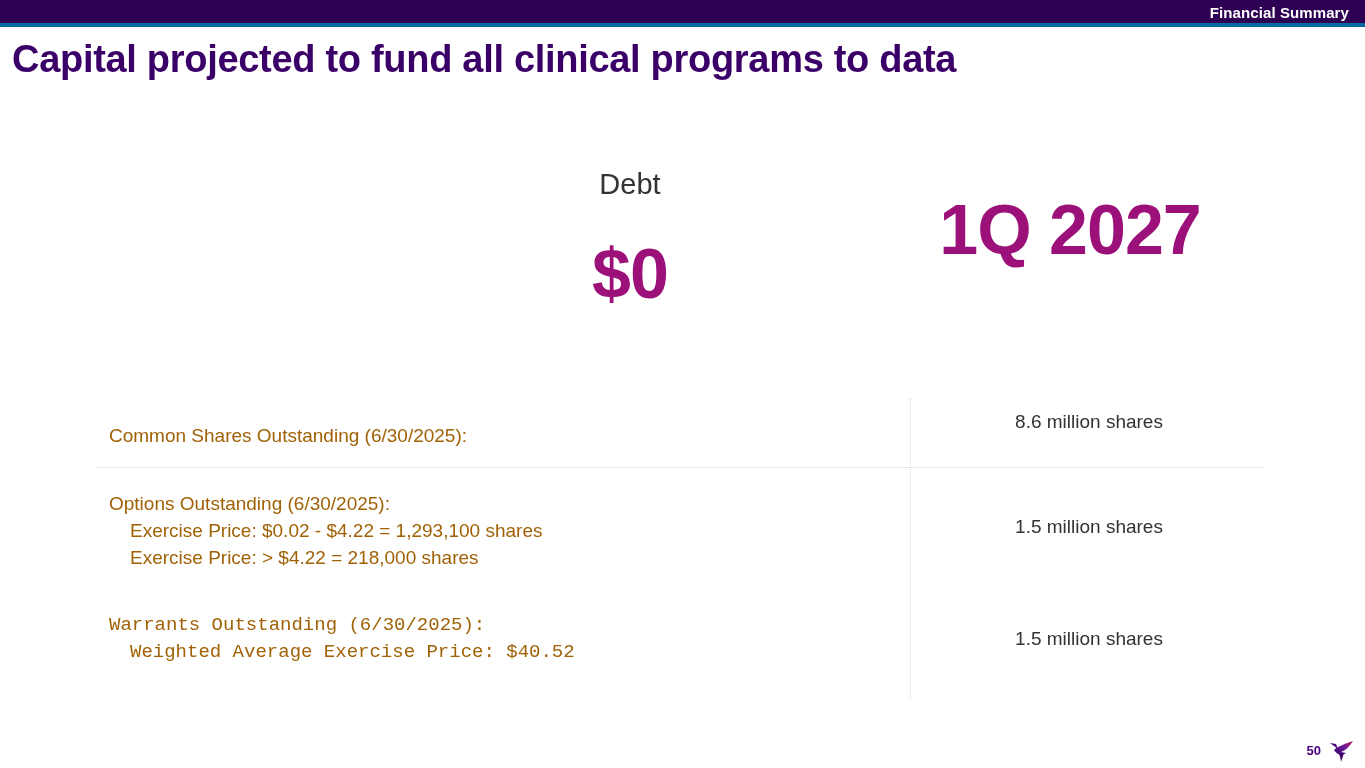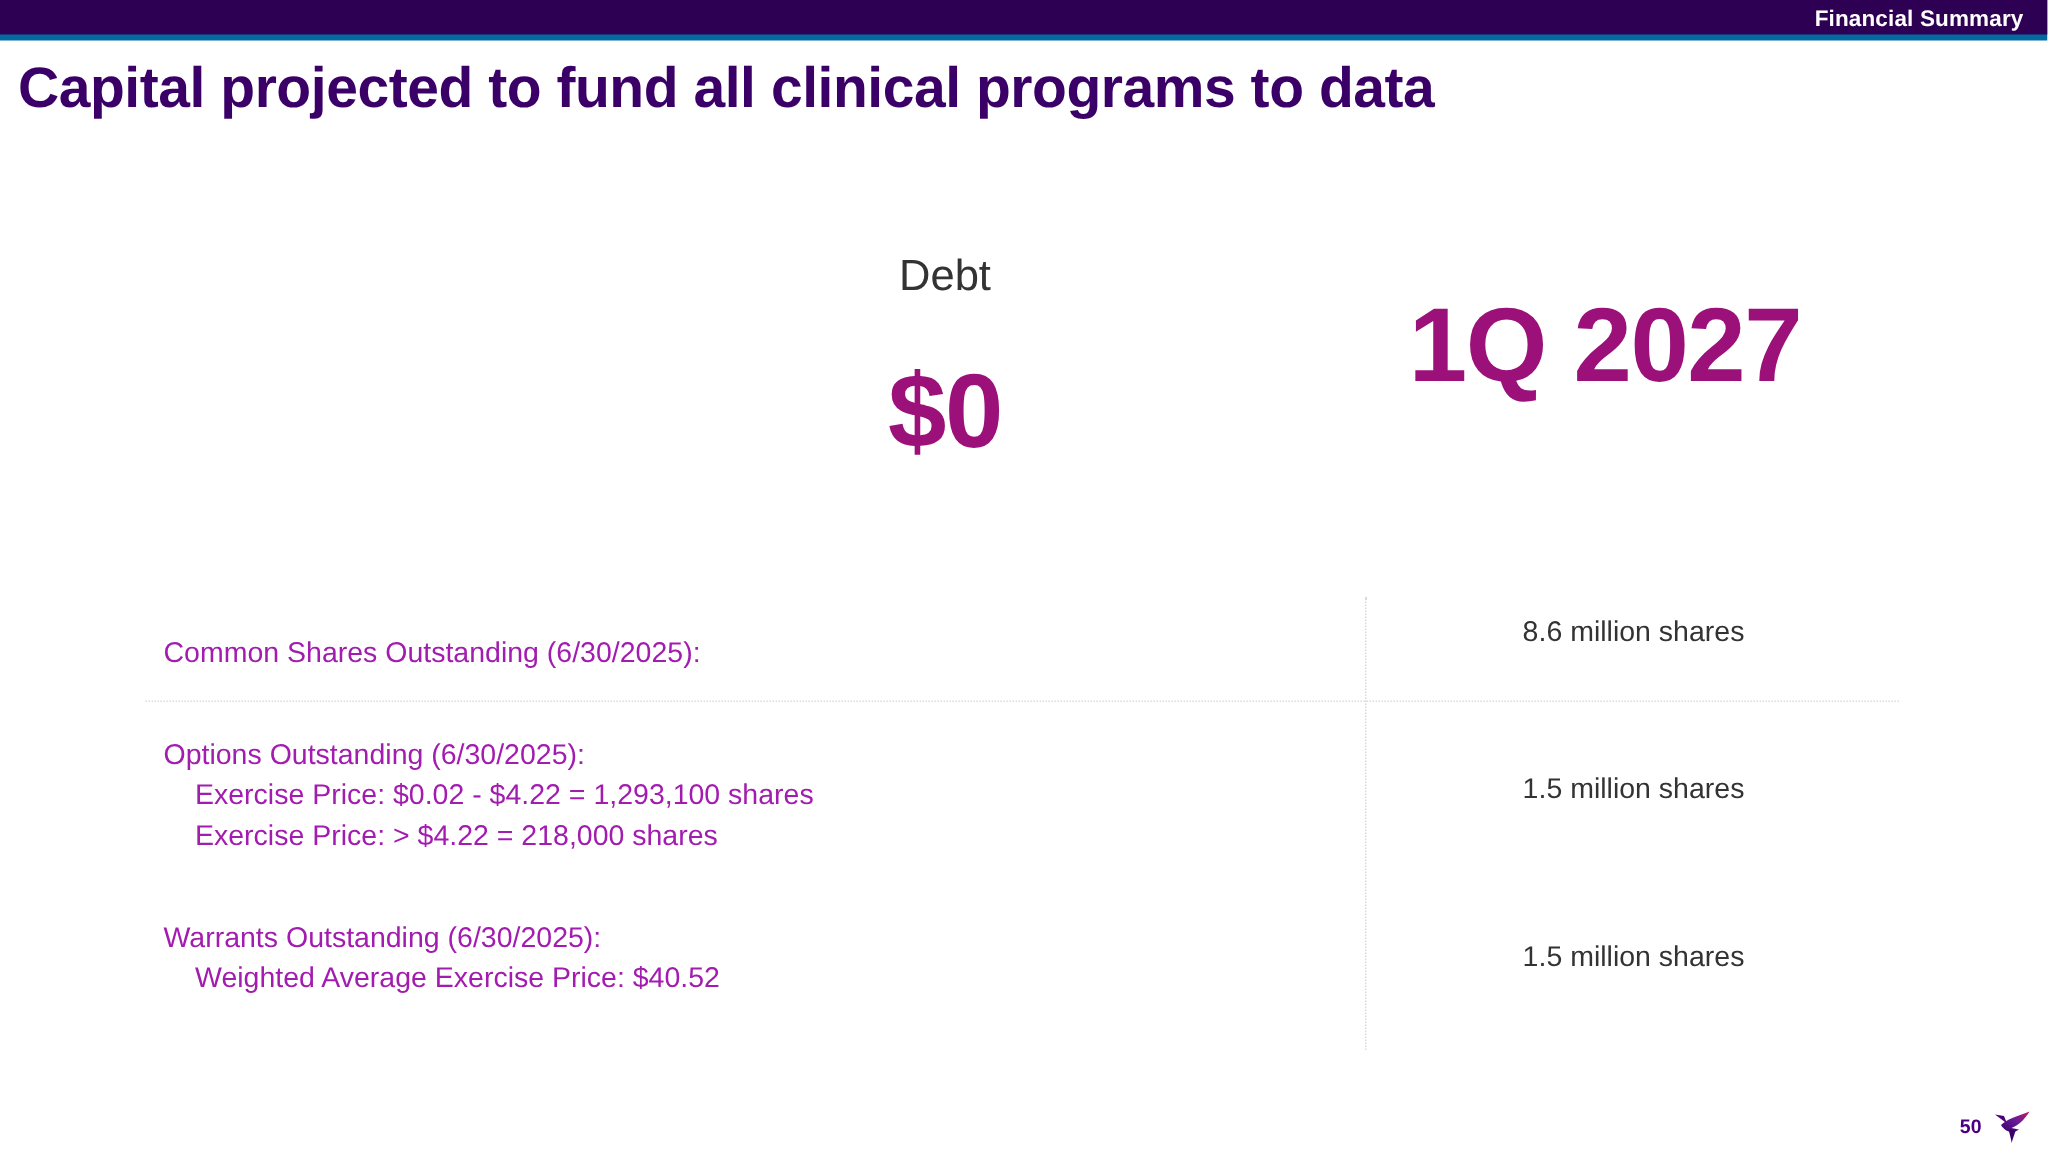--- a/index.html
+++ b/index.html
@@ -128,21 +128,21 @@
 
   .detail-row {
     position: absolute;
     left: 0;
     width: 1365px;
   }
   .detail-left {
     position: absolute;
     left: 109px;
     font-size: 19px;
-    color: #a21caf;
+    color: #a16207;
     line-height: 27px;
     white-space: nowrap;
   }
   .detail-left .sub {
     padding-left: 21px;
   }
   .detail-right {
     position: absolute;
     left: 911px;
     width: 356px;
@@ -155,21 +155,21 @@
 
   .row-common   { top: 0px; }
   .row-common .detail-left  { top: 24px; }
   .row-common .detail-right { top: 10px; }
 
   .row-options  { top: 92px; }
   .row-options .detail-left  { top: 0px; }
   .row-options .detail-right { top: 23px; }
 
   .row-warrants { top: 214px; }
-  .row-warrants .detail-left  { top: 0px; }
+  .row-warrants .detail-left  { top: 0px; font-family: Liberation Mono, monospace; }
   .row-warrants .detail-right { top: 13px; }
 
   
   .page-number {
     position: absolute;
     right: 44px;
     bottom: 9px;
     font-size: 13px;
     font-weight: bold;
     color: #4B0082;

